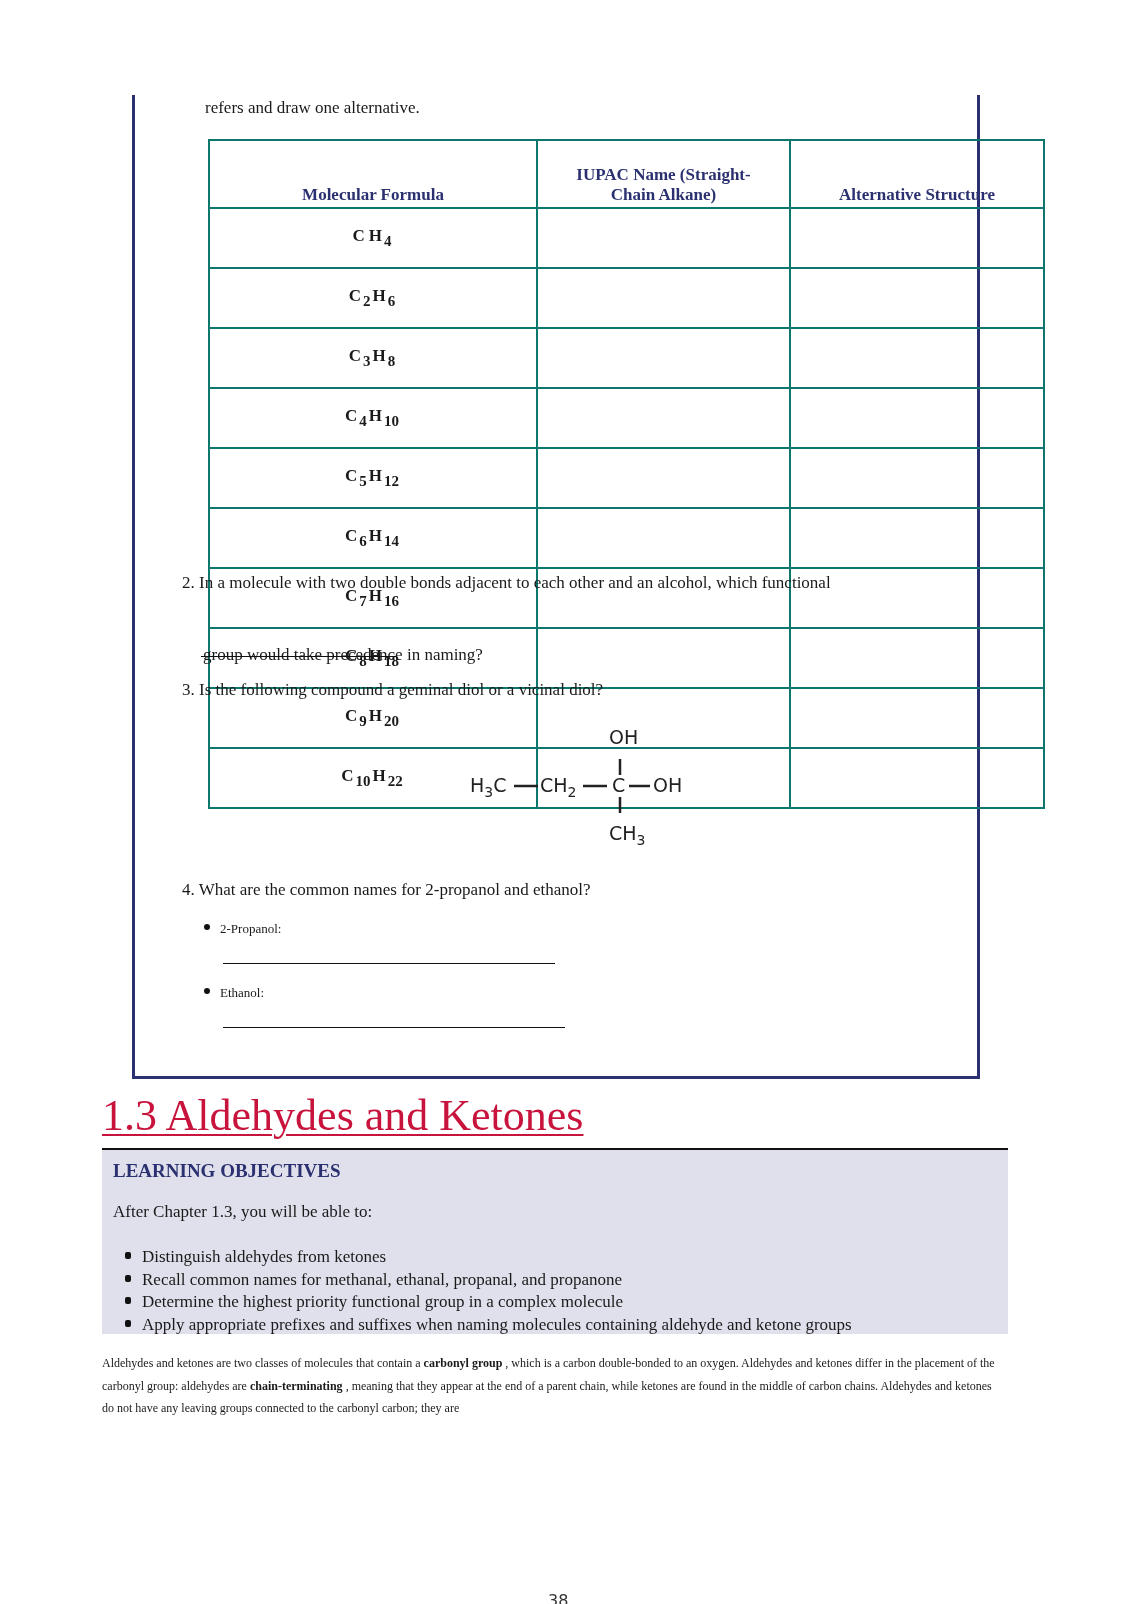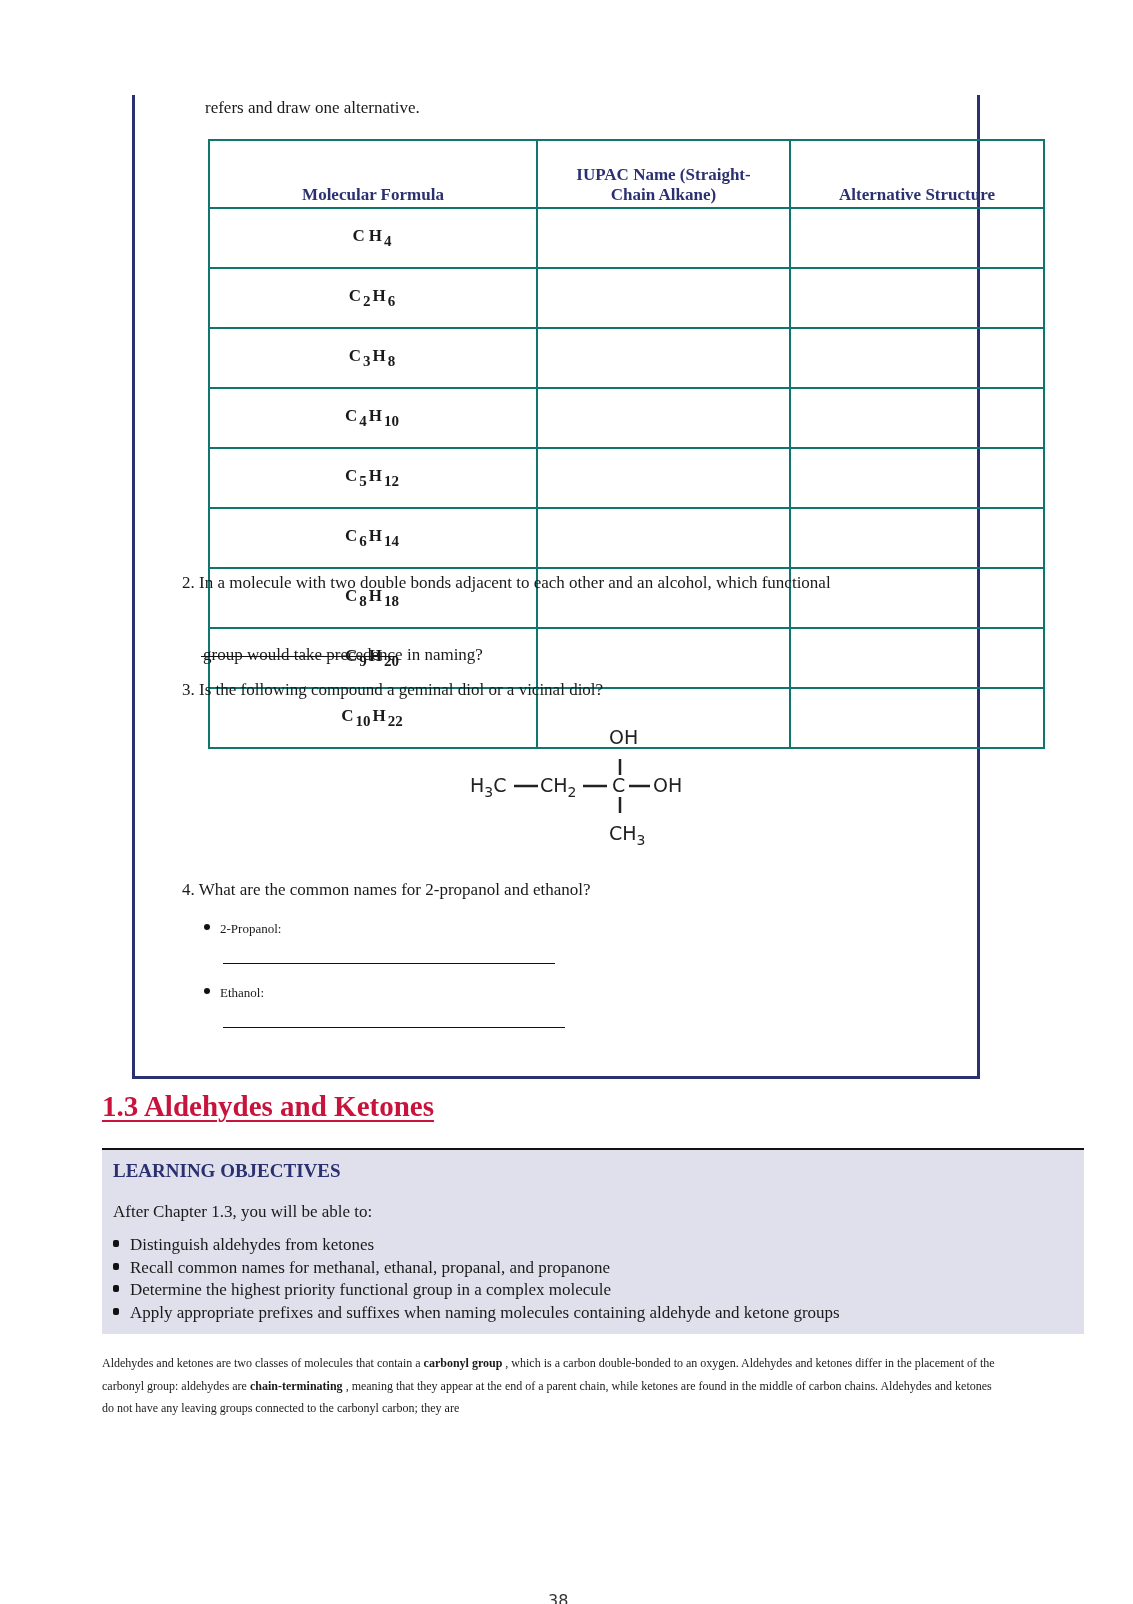--- a/index.html
+++ b/index.html
@@ -29,30 +29,30 @@
     .q .ind { padding-left: 21px; margin-top: 48px; }
     .blank { position: absolute; border-top: 1px solid #111; height: 0; }
     .bullet { position: absolute; font-size: 13px; }
     .bullet .dot { display: inline-block; width: 6px; height: 6px; background: #111; border-radius: 50%; margin-right: 10px; vertical-align: 3px; }
     .molecule { position: absolute; left: 470px; top: 725px; width: 240px; height: 130px;
       font-family: "DejaVu Sans", "Liberation Sans", sans-serif; font-size: 19px; color: #222; }
     .molecule svg { position: absolute; left: 0; top: 0; }
     .molecule span { position: absolute; }
     .molecule sub { font-size: 14px; }
     .section-title {
-      position: absolute; left: 102px; top: 1090px; font-size: 29px; font-weight: bold;
+      position: absolute; left: 102px; top: 1090px; font-size: 44px; font-weight: normal;
       color: #c8143c; text-decoration: underline; text-decoration-thickness: 2px; text-underline-offset: 4px;
     }
     .lo {
-      position: absolute; left: 102px; top: 1148px; width: 982px; height: 186px;
+      position: absolute; left: 102px; top: 1148px; width: 906px; height: 186px;
       background: #e0e0ec; border-top: 2px solid #111; box-sizing: border-box;
     }
     .lo-title { position: absolute; left: 11px; top: 10px; font-size: 19px; color: #2b3170; font-weight: bold; }
     .lo-lead { position: absolute; left: 11px; top: 52px; font-size: 17px; }
-    .lo ul { position: absolute; left: 11px; top: 84px; margin: 0; padding: 0; list-style: none; font-size: 17px; line-height: 22.5px; }
+    .lo ul { position: absolute; left: 11px; top: 84px; margin: 12px; padding: 0; list-style: none; font-size: 17px; line-height: 22.5px; }
     .lo li .sq { display: inline-block; width: 6px; height: 7px; background: #111; border-radius: 2px; margin-right: 11px; vertical-align: 3px; }
     .para { position: absolute; left: 102px; top: 1352px; width: 900px; font-size: 12px; line-height: 22.5px; }
     .page-no { position: absolute; left: 548px; top: 1591px; font-family: "DejaVu Sans", sans-serif; font-size: 16px; color: #333; }
   </style>
 </head>
 <body>
 
 <div class="qbox"></div>
 
 <div class="intro">refers and draw one alternative.</div>
@@ -86,20 +86,25 @@
         <td class="c2"></td>
         <td class="c3"></td>
       </tr>
       <tr>
         <td class="c1 formula"><span>C</span><sub>5</sub><span>H</span><sub>12</sub></td>
         <td class="c2"></td>
         <td class="c3"></td>
       </tr>
       <tr>
         <td class="c1 formula"><span>C</span><sub>6</sub><span>H</span><sub>14</sub></td>
+        <td class="c2"></td>
+        <td class="c3"></td>
+      </tr>
+      <tr>
+        <td class="c1 formula"><span>C</span><sub>7</sub><span>H</span><sub>16</sub></td>
         <td class="c2"></td>
         <td class="c3"></td>
       </tr>
       <tr>
         <td class="c1 formula"><span>C</span><sub>8</sub><span>H</span><sub>18</sub></td>
         <td class="c2"></td>
         <td class="c3"></td>
       </tr>
       <tr>
         <td class="c1 formula"><span>C</span><sub>9</sub><span>H</span><sub>20</sub></td>

